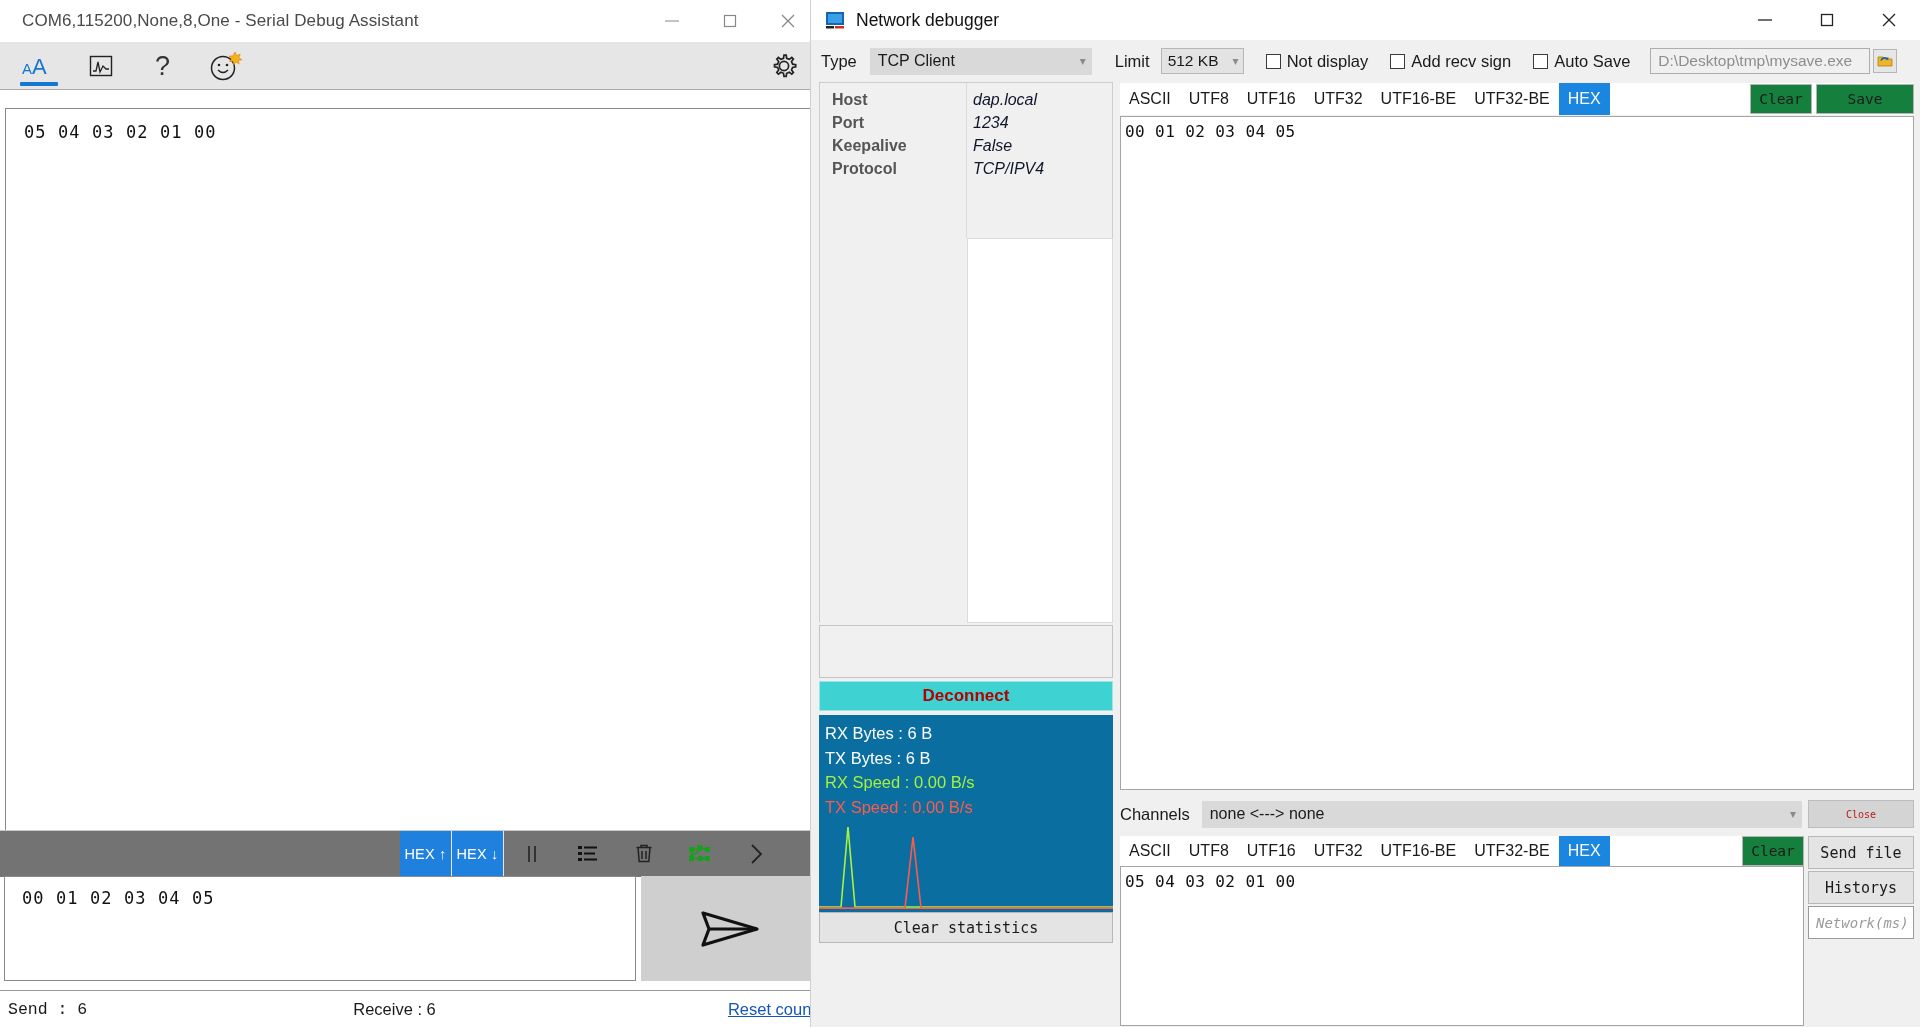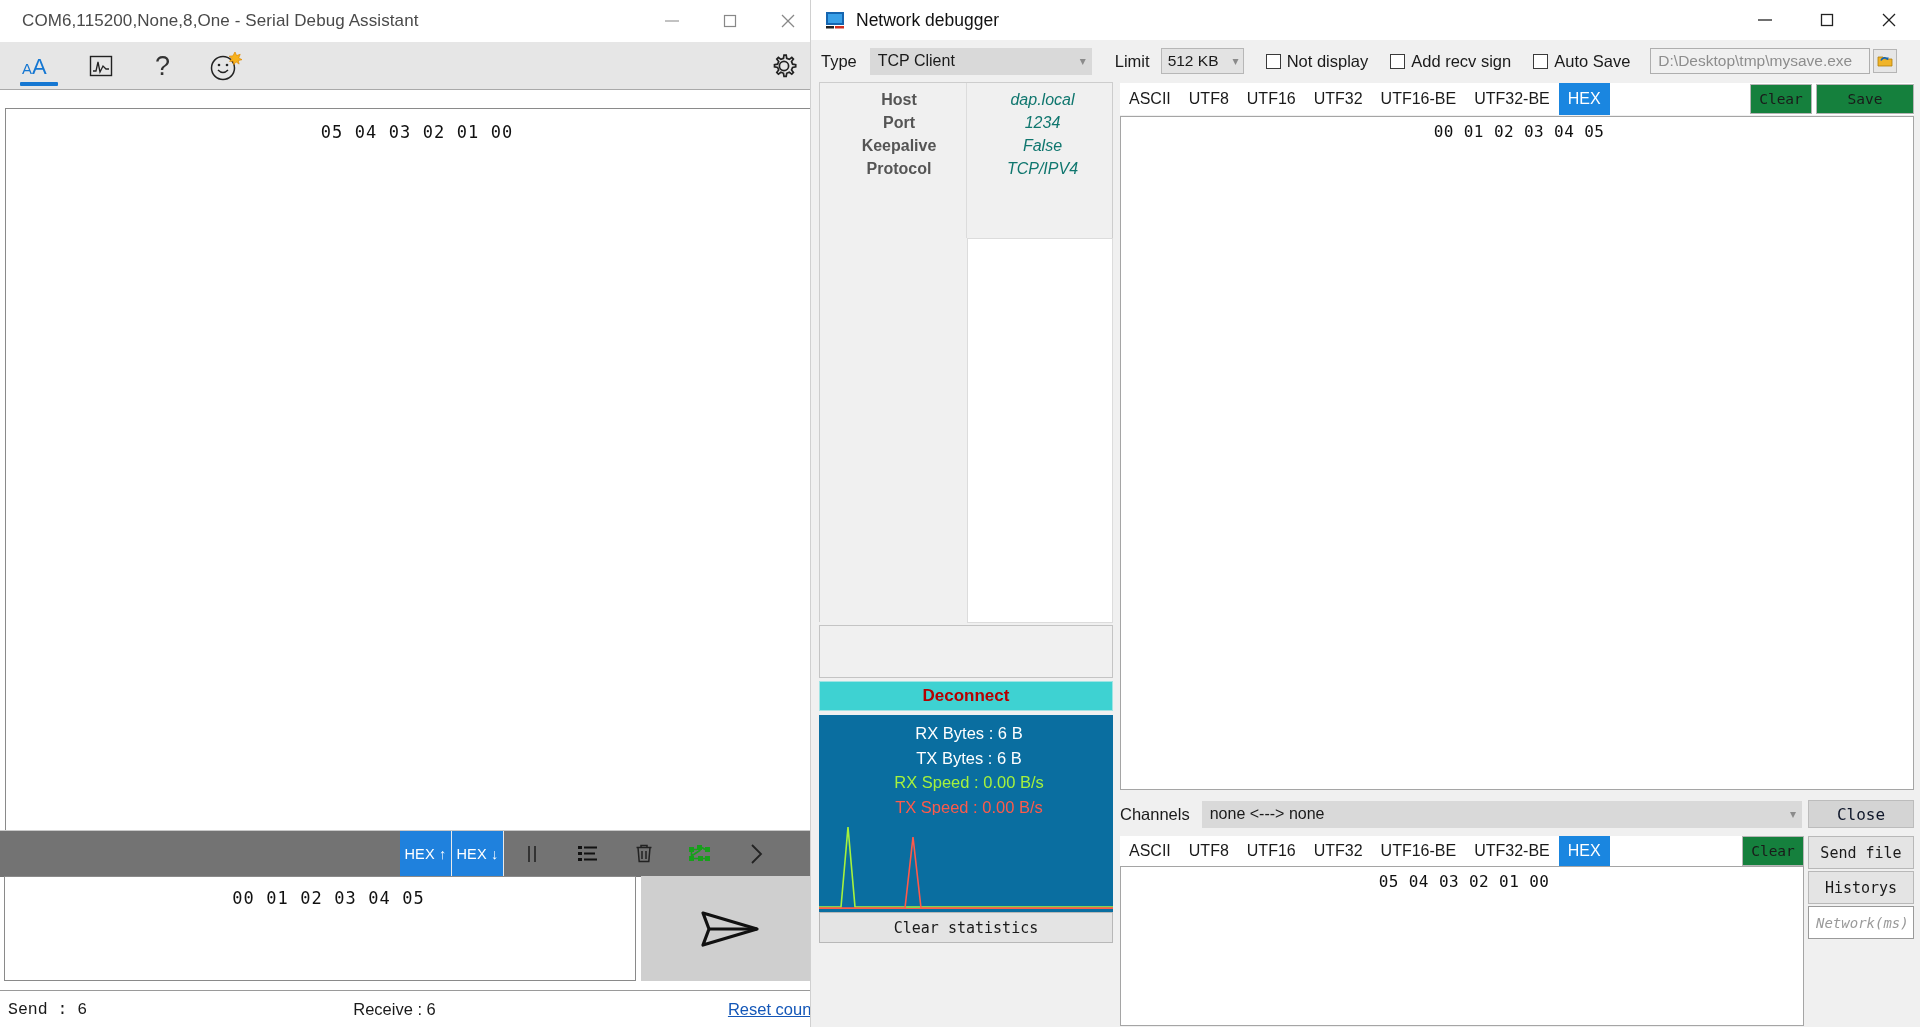--- a/index.html
+++ b/index.html
@@ -2,21 +2,21 @@
 <html><head>
 <meta charset="utf-8">
 <style>
   html,body{margin:0;padding:0;}
   body{
     width:1920px;height:1027px;overflow:hidden;
     background:#ffffff;
     font-family:"Liberation Sans", sans-serif;
     -webkit-font-smoothing:antialiased;
   }
-  .root{position:relative;width:1920px;height:857px;text-align:center;}
+  .root{position:relative;width:1920px;height:857px;}
 
   
   .sda{
     position:absolute;left:0;top:0;width:818px;height:1027px;
     background:#ffffff;
     border-right:1px solid #b5b5b5;
     box-sizing:border-box;
   }
   .sda-title{
     height:41px;background:#ffffff;display:flex;align-items:center;
@@ -155,21 +155,21 @@
   }
   .infocol{
     width:50%;box-sizing:border-box;padding-top:5px;
   }
   .infocol.keys{padding-left:12px;}
   .infocol.vals{padding-left:6px;border-left:1px solid #dcdcdc;background:#f0f0f0;}
   .inforow{
     height:23px;line-height:23px;font-size:16px;color:#555555;font-weight:bold;
     white-space:nowrap;
   }
-  .inforow.v{font-weight:normal;font-style:italic;color:#0f766e;}
+  .inforow.v{font-weight:normal;font-style:italic;color:#0f172a;}
   .vals-sheet{
     position:absolute;left:147px;top:155px;width:146px;height:385px;
     background:#ffffff;border:1px solid #dcdcdc;box-sizing:border-box;
   }
   .keys-sheet{
     position:absolute;left:0px;top:155px;width:147px;height:385px;
     background:#f0f0f0;box-sizing:border-box;
   }
 
   .nd-blank{
@@ -241,21 +241,21 @@
   .chan-lbl{font-size:16.5px;color:#1a1a1a;margin-right:12px;}
   .chan-combo{
     flex:1;height:27px;background:#d9d9d9;display:flex;align-items:center;
     padding:0 6px 0 8px;box-sizing:border-box;font-size:16px;color:#1a1a1a;
   }
   .chan-close{
     width:106px;height:28px;margin-left:6px;background:#d4d4d4;
     border:1px solid #bcbcbc;box-sizing:border-box;
     display:flex;align-items:center;justify-content:center;
     font-family:"DejaVu Sans Mono","Liberation Mono",monospace;
-    font-size:16px;color:#0f172a;
+    font-size:10px;color:#b91c1c;
   }
 
   .nd-sendbar{position:absolute;left:309px;top:796px;width:684px;height:30px;}
   .nd-sendarea{
     position:absolute;left:309px;top:826px;width:684px;height:160px;
     background:#ffffff;border:1px solid #a5a5a5;box-sizing:border-box;
     overflow:hidden;
   }
   .nd-sidebtns{
     position:absolute;left:997px;top:796px;width:106px;height:190px;

